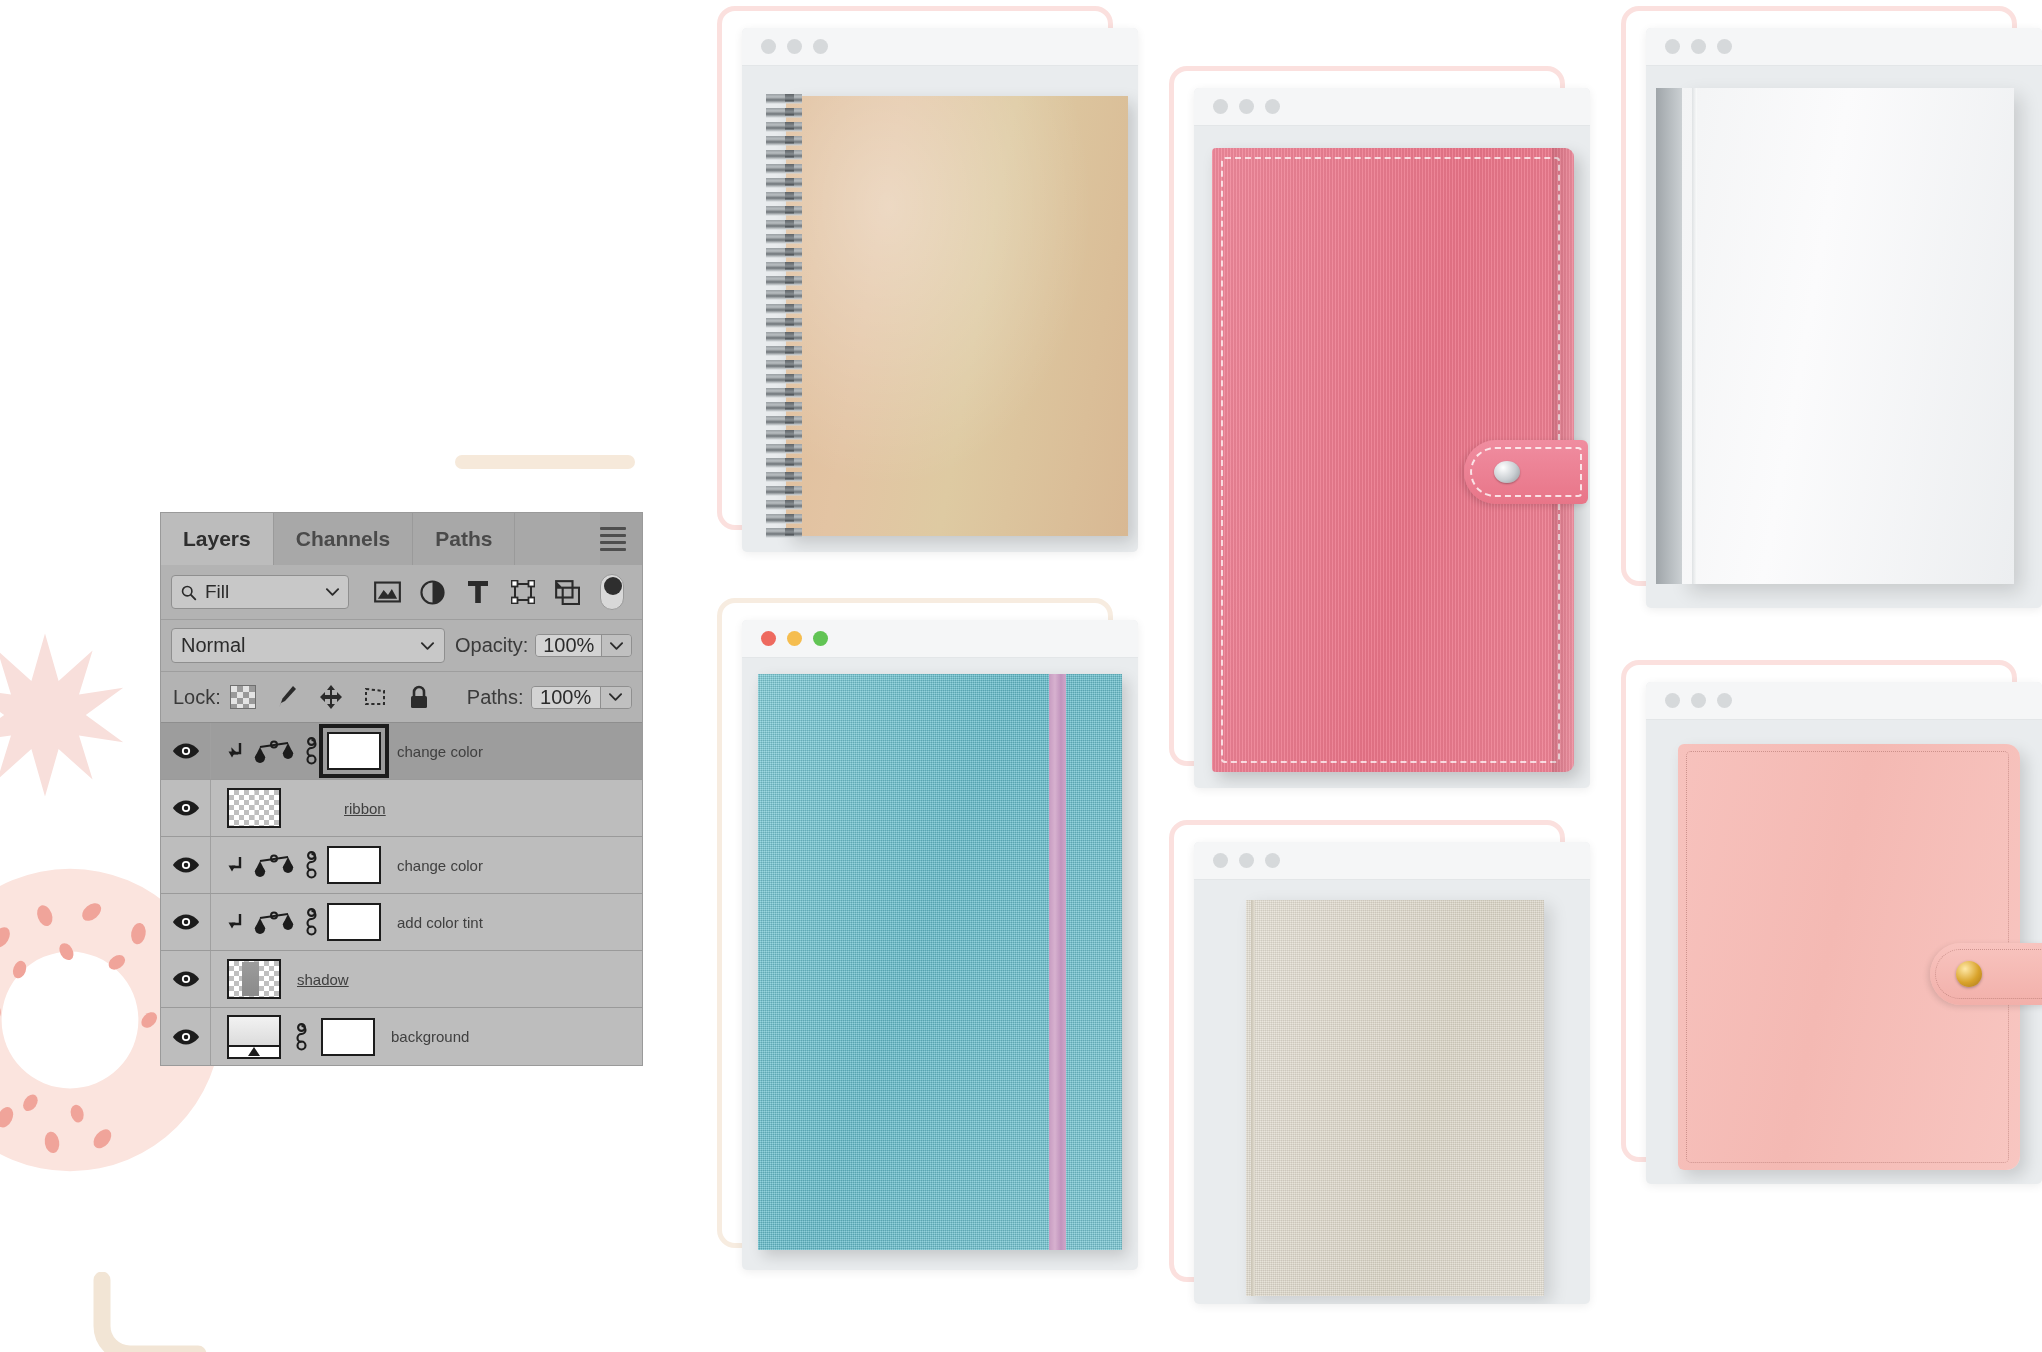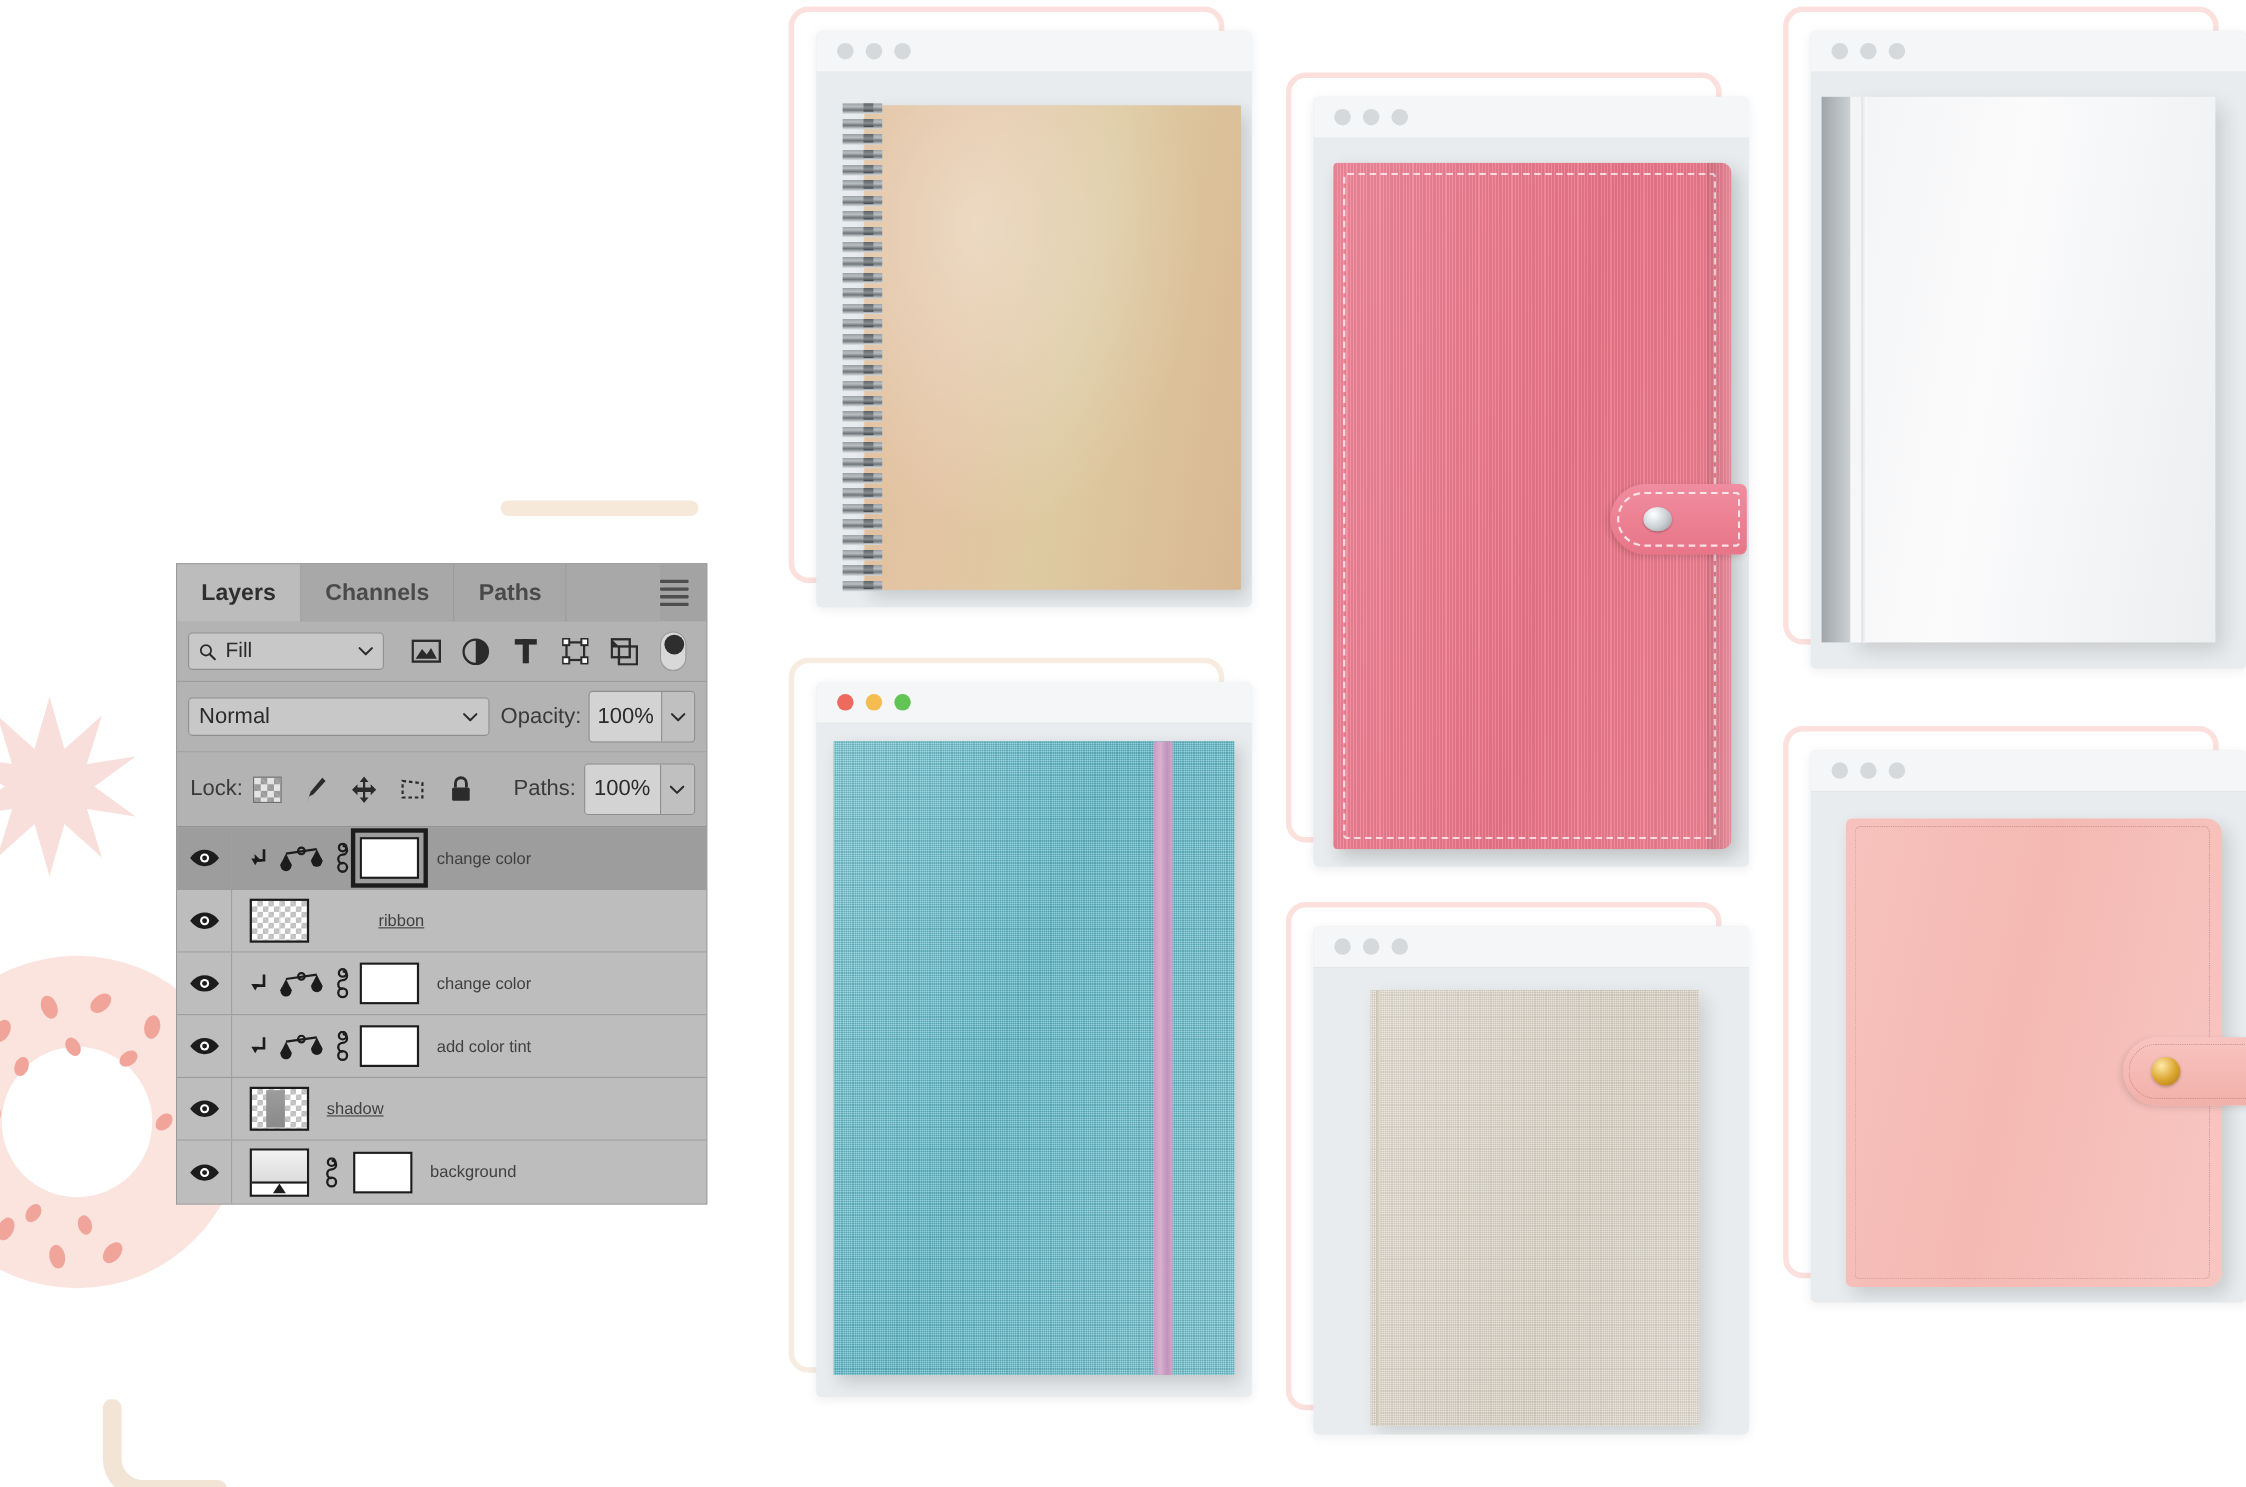--- a/index.html
+++ b/index.html
@@ -227,21 +227,21 @@
     padding:8px 10px; background:#b3b3b3;
     border-bottom:1px solid #9e9e9e;
   }
   .blend-select{
     display:flex; align-items:center; width:302px; height:35px; padding:0 9px;
     background:#c8c8c8; border:1px solid #8f8f8f; border-radius:4px; font-size:20px;
   }
   .blend-select .caret{ margin-left:auto; }
   .lbl{ margin-left:10px; font-size:20px; color:#3a3a3a; }
   .numbox{
-    display:flex; align-items:center; height:47px; margin-left:7px;
+    display:flex; align-items:center; height:23px; margin-left:7px;
     border:1px solid #8f8f8f; border-radius:4px; overflow:hidden;
   }
   .numbox .val{
     width:72px; height:100%; background:#d3d3d3;
     display:flex; align-items:center; justify-content:center; font-size:20px;
   }
   .numbox .step{
     width:33px; height:100%; background:#c0c0c0;
     border-left:1px solid #8f8f8f;
     display:flex; align-items:center; justify-content:center;

